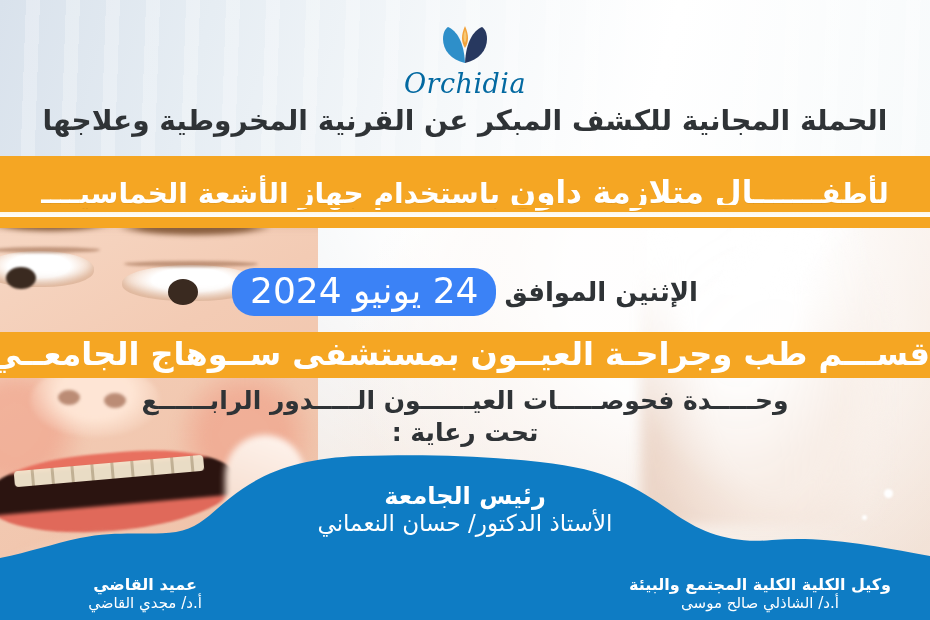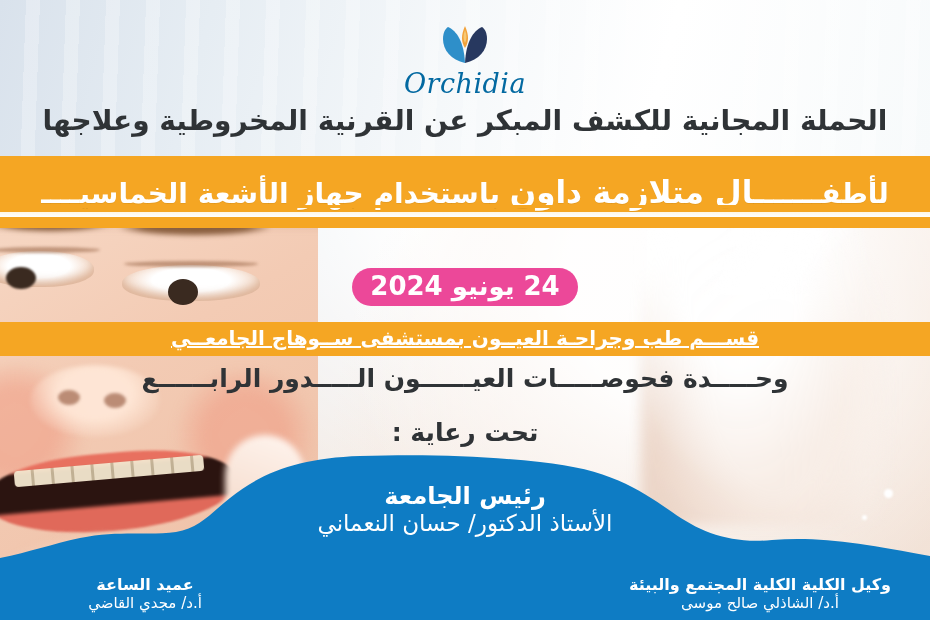--- a/index.html
+++ b/index.html
@@ -161,28 +161,28 @@
     position:absolute;right:0;left:0;top:262px;z-index:6;text-align:center;
   }
   .line{white-space:nowrap;line-height:1;}
 
   .line-date{
     font-size:26px;font-weight:bold;color:#2f3336;
     padding:6px 0;display:flex;align-items:center;justify-content:center;gap:8px;
     direction:rtl;
   }
   .date-pill{
-    background:#ec4899;color:#ffffff;border-radius:22px;
-    padding:5px 18px 7px;font-size:26px;font-weight:bold;display:inline-block;
+    background:#3b82f6;color:#ffffff;border-radius:22px;
+    padding:5px 18px 7px;font-size:36px;font-weight:normal;display:inline-block;
   }
 
   .line-dept{
     margin-top:10px;background:#F5A623;color:#ffffff;
-    font-size:20px;font-weight:bold;padding:6px 0 8px;
-    width:930px;position:relative;left:0;text-decoration:underline;
+    font-size:32px;font-weight:bold;padding:6px 0 8px;
+    width:930px;position:relative;left:0;
   }
   .line-unit{
     margin-top:8px;color:#2f3336;font-size:25px;font-weight:bold;padding:2px 0;
   }
 
   .under-patronage{
     position:absolute;left:0;right:0;top:418px;z-index:7;text-align:center;
     font-size:25px;font-weight:bold;color:#2f3336;
   }
 
@@ -257,20 +257,21 @@
   <div class="headline">الحملة المجانية للكشف المبكر عن القرنية المخروطية وعلاجها</div>
 
   <div class="orange-band">
     <div class="band-text"><span>لأطفــــــ</span><span class="big">ـال متلازمة داون</span><span> باستخدام جهاز الأشعة الخماسيــــ</span></div>
   </div>
   <div class="band-underline"></div>
   <div class="band-cream"></div>
 
   <div class="info">
     <div class="line line-date">
+      <span>الإثنين الموافق</span>
       <span class="date-pill">24 يونيو 2024</span>
     </div>
     <div class="line line-dept">قســـم طب وجراحـة العيــون بمستشفى ســوهاج الجامعــي</div>
     <div class="line line-unit">وحـــــدة فحوصـــــات العيــــــون الـــــدور الرابــــــع</div>
   </div>
 
   <div class="under-patronage">تحت رعاية :</div>
 
   <div class="wave">
     <svg viewBox="0 0 930 180" preserveAspectRatio="none">
@@ -282,21 +283,21 @@
     </svg>
   </div>
 
   <div class="president">
     <div class="role">رئيس الجامعة</div>
     <div class="name">الأستاذ الدكتور/ حسان النعماني</div>
   </div>
 
   <div class="officials">
     <div class="official dean">
-      <span class="role">عميد الساعة</span>
+      <span class="role">عميد القاضي</span>
       <span class="name">أ.د/ مجدي القاضي</span>
     </div>
     <div class="official vice">
       <span class="role">وكيل الكلية الكلية المجتمع والبيئة</span>
       <span class="name">أ.د/ الشاذلي صالح موسى</span>
     </div>
   </div>
 
 </div>
 

